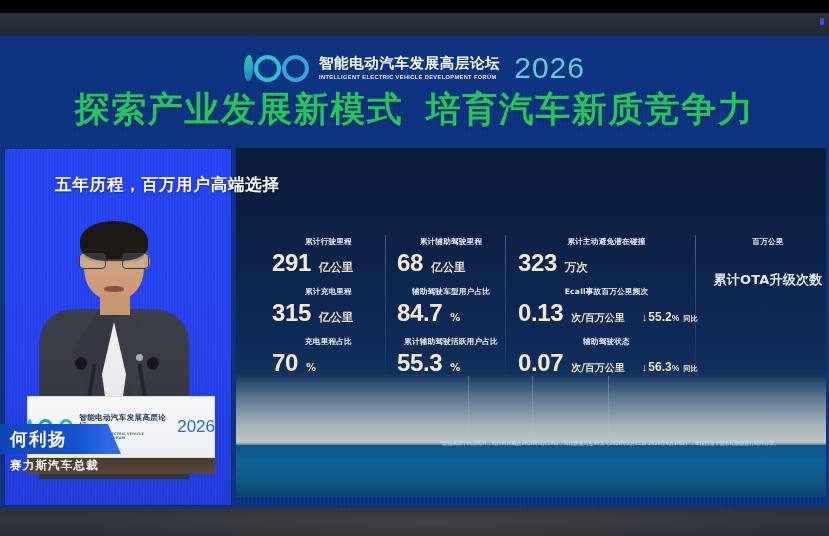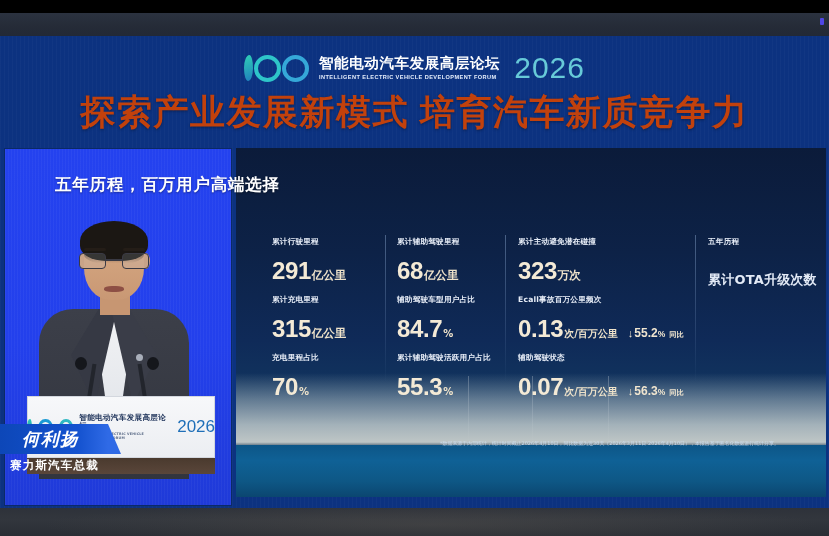--- a/index.html
+++ b/index.html
@@ -44,23 +44,23 @@
   .logo-text{ display:flex; flex-direction:column; justify-content:center; }
   .logo-cn{ color:#ffffff; font-size:14.5px; font-weight:700; letter-spacing:.6px; line-height:1.05;
             font-family:"DejaVu Sans",sans-serif; }
   .logo-en{ color:#e6eefc; font-size:5.6px; font-weight:700; letter-spacing:.42px; margin-top:2.5px;
             font-family:"Liberation Sans",sans-serif; }
   .logo-year{ color:#6fd7e0; font-size:30px; font-weight:400; letter-spacing:1px; line-height:1;
               font-family:"Liberation Sans",sans-serif; margin-left:4px; opacity:.92; }
 
   
   .slogan{ position:absolute; left:0; top:92px; width:829px; text-align:center;
-     color:#c2410c; font-size:35px; font-weight:700; letter-spacing:1.5px; line-height:1.15;
+     color:#22c55e; font-size:35px; font-weight:700; letter-spacing:1.5px; line-height:1.15;
      text-shadow:0 1px 3px rgba(0,0,0,.35);
-     font-family:Liberation Sans, sans-serif; }
+     font-family:Liberation Mono, monospace; }
   .slogan-en{ position:absolute; left:0; top:133px; width:829px; text-align:center;
      color:#e9eefb; font-size:9.4px; font-weight:600; letter-spacing:.32px;
      font-family:"Liberation Serif",serif; }
 
   
   .video-panel{ position:absolute; left:4px; top:148px; width:228px; height:358px;
      background:#1a3ce8; overflow:hidden; border:1px solid #0b2a66; }
   .vp-bg{ position:absolute; inset:0;
      background:linear-gradient(180deg,#2442ef 0%,#2340ec 55%,#1f3ad8 100%); }
   .vp-bg::after{ content:""; position:absolute; inset:0;
@@ -115,22 +115,22 @@
   .p-cn{ color:#1a2f57; font-size:7.6px; font-weight:700; letter-spacing:.3px; line-height:1.1; }
   .p-en{ color:#5a6a86; font-size:3.3px; font-weight:700; letter-spacing:.2px; margin-top:1.5px; }
   .p-year{ color:#1f6fb8; font-size:17px; font-family:"Liberation Sans",sans-serif; margin-left:3px; }
 
   
   .nameplate{ position:absolute; left:0; top:424px; width:108px; height:30px;
      background:linear-gradient(90deg,#0d47b8 0%,#1452cf 72%,#2f6ae6 100%);
      display:flex; align-items:center; }
   .nameplate::after{ content:""; position:absolute; right:-13px; top:0; width:0; height:0;
      border-top:30px solid transparent; border-left:13px solid #2f6ae6; }
-  .nameplate-name{ color:#fff; font-size:17.5px; font-weight:700; letter-spacing:1.5px; padding-left:22px;
-     font-family:"DejaVu Sans",sans-serif;font-style:italic; }
+  .nameplate-name{ color:#fff; font-size:17.5px; font-weight:700; letter-spacing:1.5px; padding-left:10px;
+     font-family:"DejaVu Sans",sans-serif; }
   .speaker-title{ position:absolute; left:10px; top:458px; color:#ffffff; font-size:11.5px;
      font-weight:700; letter-spacing:1.2px; font-family:"DejaVu Sans",sans-serif; }
 
   
   .slide{ position:absolute; left:236px; top:148px; width:590px; height:349px;
      background:linear-gradient(180deg,#0b1b3a 0%,#0d2247 30%,#0f2a58 55%,#11355f 70%,#0e3a66 100%);
      overflow:hidden; }
   .sky{ position:absolute; left:0; top:225px; width:590px; height:72px;
      background:linear-gradient(180deg, rgba(150,170,185,0) 0%, rgba(168,182,190,.55) 38%,
                  rgba(196,205,205,.82) 72%, rgba(205,210,206,.92) 96%, rgba(120,135,145,.9) 100%); }
@@ -138,33 +138,33 @@
      background:linear-gradient(180deg,#0d5687 0%,#0f6196 30%,#0e5785 70%,#0b4670 100%); }
   .sun-ray{ position:absolute; top:228px; width:1px; height:68px;
      background:linear-gradient(180deg, rgba(255,255,255,.25), rgba(255,255,255,0)); }
 
   .slide-title{ position:absolute; left:55px; top:174px; color:#ffffff; font-size:16.5px;
      font-weight:700; letter-spacing:.8px; font-family:"DejaVu Sans",sans-serif;
      text-shadow:0 1px 2px rgba(0,0,0,.4); }
 
   
   .grid{ position:absolute; left:272px; top:237px; width:556px; display:flex; }
-  .col{ position:relative; padding-left:0; }
+  .col{ position:relative; padding-left:0;text-align:center; }
   .col.c1{ width:113px; }
   .col.c2{ width:120px; padding-left:12px; }
   .col.c3{ width:190px; padding-left:13px; }
   .col.c4{ width:133px; padding-left:13px; }
   .col.c2::before,.col.c3::before,.col.c4::before{
      content:""; position:absolute; left:0; top:-2px; width:1px; height:148px;
      background:linear-gradient(180deg, rgba(160,190,230,.40) 0%, rgba(160,190,230,.16) 62%, rgba(160,190,230,0) 100%); }
 
   .stat{ margin-bottom:12px; }
   .stat-label{ color:#e8eef8; font-size:7.6px; font-weight:700; letter-spacing:.22px;
      font-family:"DejaVu Sans",sans-serif; white-space:nowrap; }
-  .stat-value{ margin-top:12px; display:flex; align-items:baseline; white-space:nowrap; }
+  .stat-value{ margin-top:4px; display:flex; align-items:baseline; white-space:nowrap;gap:7px; }
   .num{ color:#f4ead6; font-size:24px; font-weight:700; letter-spacing:-.4px; line-height:1;
      font-family:"Liberation Sans",sans-serif; }
   .unit{ color:#efe3ca; font-size:11.5px; font-weight:700; margin-left:1px; line-height:1;
      font-family:"DejaVu Sans",sans-serif; }
   .unit.sm{ font-size:10px; }
   .delta{ color:#f0e5cf; font-size:12px; font-weight:700; margin-left:10px; line-height:1;
      font-family:"Liberation Sans",sans-serif; display:inline-flex; align-items:baseline; }
   .delta .arrow{ font-size:11px; margin-right:1px; }
   .delta .pct{ font-size:8.5px; margin-left:0px; }
   .delta .yoy{ font-size:7.2px; margin-left:4px; font-family:"DejaVu Sans",sans-serif; }
@@ -334,21 +334,21 @@
             <span>56.3</span>
             <span class="pct">%</span>
             <span class="yoy">同比</span>
           </span>
         </div>
       </div>
     </div>
 
     <div class="col c4">
       <div class="stat">
-        <div class="stat-label">五年历程</div>
+        <div class="stat-label">百万公里</div>
         <div class="sub-note" style="margin-top:24px;">累计OTA升级次数</div>
       </div>
     </div>
 
   </div>
 
   <div class="footnote">*数据来源于内部统计，统计时间截止2026年4月10日，同比数据为近30天（2026年3月11日-2026年4月10日），本报告基于匿名化数据进行统计分享。</div>
 
   <div class="bottom-dark"></div>
 

